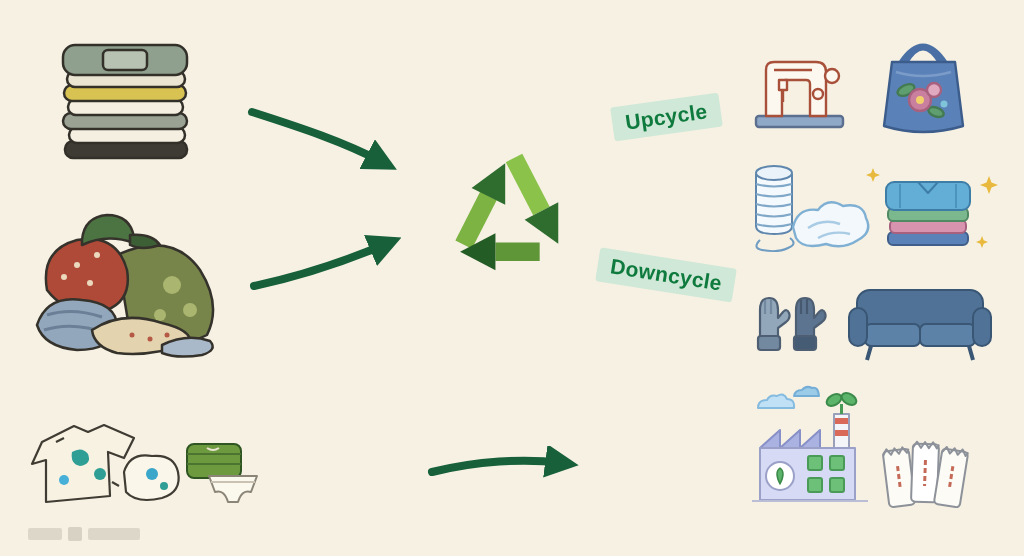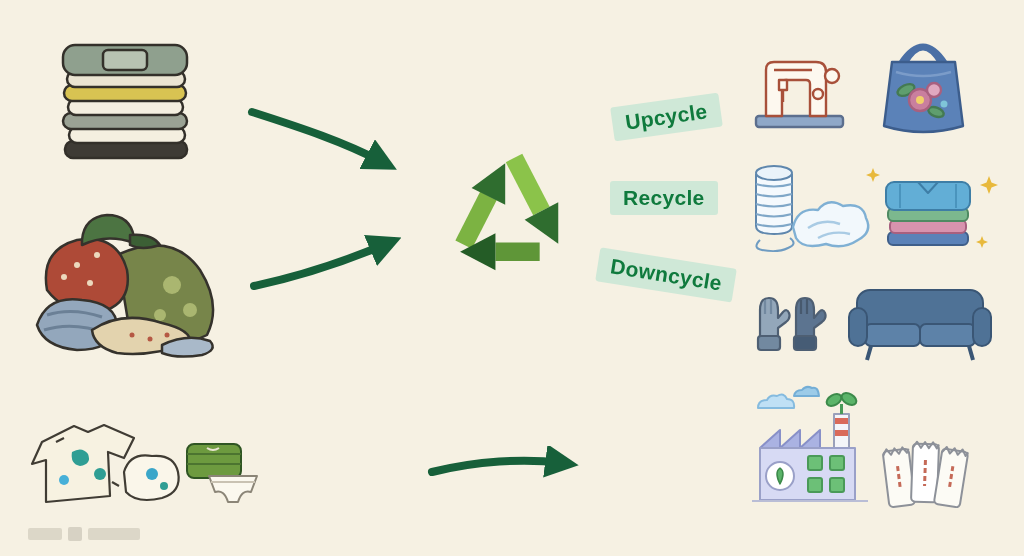--- a/index.html
+++ b/index.html
@@ -116,21 +116,20 @@
   <svg class="abs" style="left:410px;top:112px" width="178" height="168" viewBox="0 0 200 190">
     <path d="M60,150 L88,95" stroke="#7cb342" stroke-width="21" fill="none"></path>
     <polygon points="107,58 107,105 69,86" fill="#2f6d2f"></polygon>
     <path d="M117,52 L148,112" stroke="#8bc34a" stroke-width="21" fill="none"></path>
     <polygon points="167,149 167,102 129,122" fill="#2f6d2f"></polygon>
     <path d="M146,158 L96,158" stroke="#5f9638" stroke-width="21" fill="none"></path>
     <polygon points="56,158 96,137 96,179" fill="#245c26"></polygon>
   </svg>
 
   <div class="flow-label lbl-up">Upcycle</div>
-  <div class="flow-label lbl-re">Recycle</div>
   <div class="flow-label lbl-down">Downcycle</div>
 
   <svg class="abs" style="left:752px;top:50px" width="95" height="85" viewBox="0 0 95 85">
     <g stroke="#a8503a" stroke-width="2.4" stroke-linejoin="round" fill="#fdf8ef">
       <rect x="4" y="66" width="87" height="11" rx="3" fill="#8fa8c8" stroke="#5c6f8e"></rect>
       <path d="M14,66 V20 Q14,12 22,12 H64 Q74,12 74,22 V66 H58 V34 Q58,30 54,30 H34 Q30,30 30,34 V66 Z"></path>
       <rect x="27" y="30" width="8" height="10" fill="#fdf8ef"></rect>
       <line x1="31" y1="40" x2="31" y2="52"></line>
       <circle cx="66" cy="44" r="5"></circle>
       <circle cx="80" cy="26" r="7"></circle>

